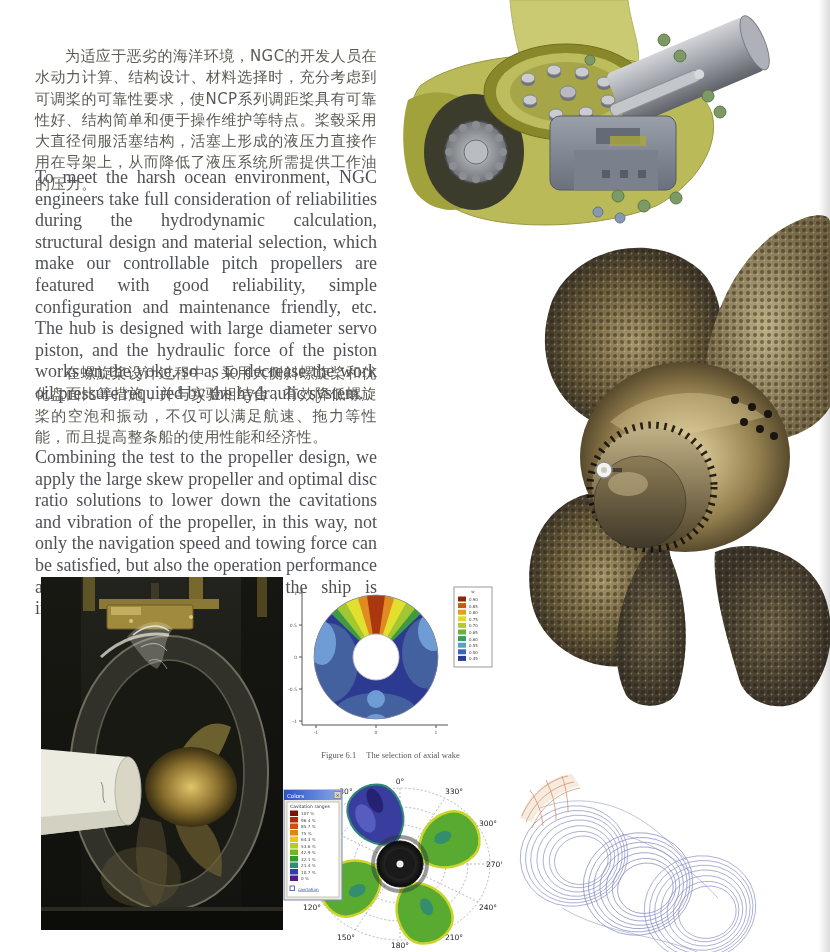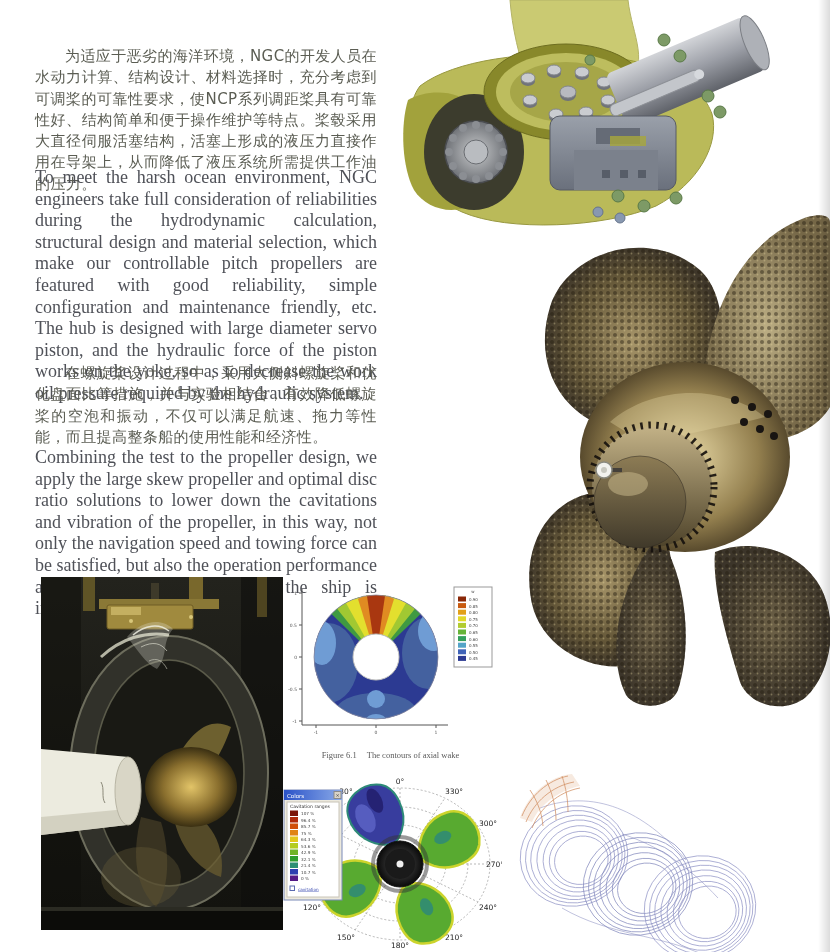--- a/index.html
+++ b/index.html
@@ -342,21 +342,21 @@
           <text x="181" y="70.8">0.50</text>
       <rect x="170" y="72.9" width="8" height="5" fill="#2c3a92"></rect>
           <text x="181" y="77.4">0.45</text>
     </g>
   </g>
 </svg>
 </div>
 
 <div class="abs caption" style="left:278px;top:750px;width:225px;">
   <span>Figure 6.1</span>
-  <span>The contours of axial wake</span>
+  <span>The selection of axial wake</span>
 </div>
 
 <div class="abs" style="left:282px;top:776px;width:220px;height:174px;">
 <svg width="220" height="174" viewBox="0 0 220 174">
   <defs>
     <radialGradient id="hubDark">
           <stop offset="0" stop-color="#585858"></stop>
           <stop offset="1" stop-color="#0a0a0a"></stop>
         </radialGradient>
     <linearGradient id="titleBar" x1="0" y1="0" x2="1" y2="0">

